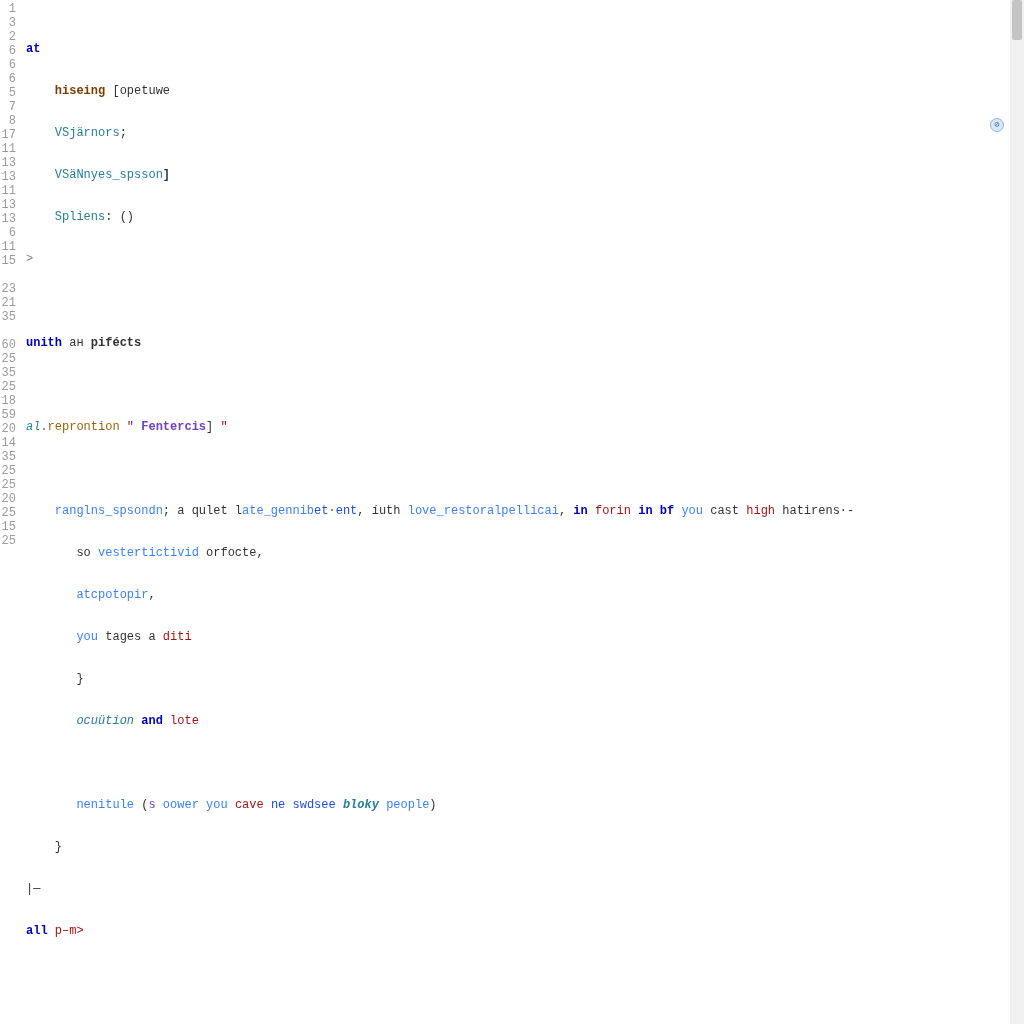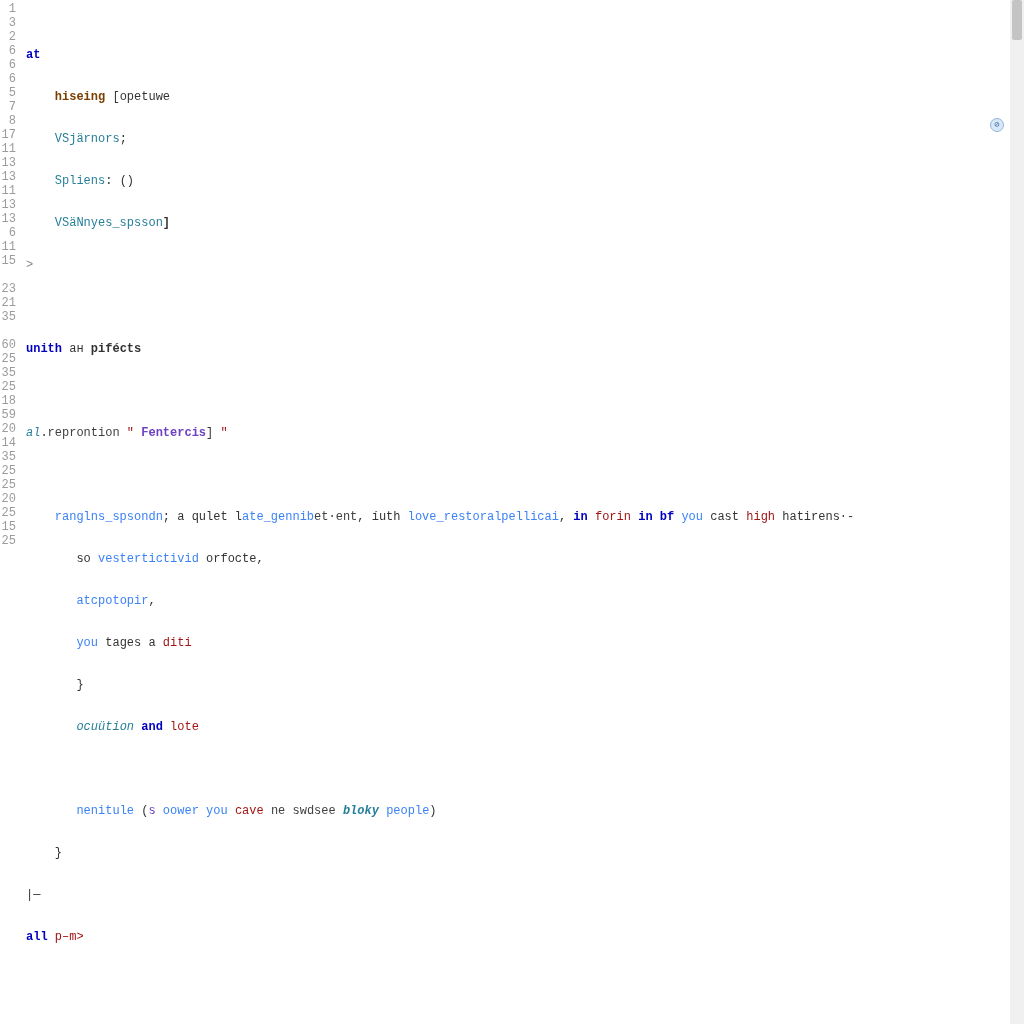--- a/index.html
+++ b/index.html
@@ -1,28 +1,28 @@
 <!DOCTYPE html>
 <html><head>
 <meta charset="utf-8">
 <style>
   * { margin: 0; padding: 0; box-sizing: border-box; }
   html, body { width: 1024px; height: 1024px; overflow: hidden; font-family: Consolas, 'Courier New', monospace; font-size: 12px; background: #ffffff; color: #333; }
   .editor-wrap { display: flex; height: 100%; position: relative; }
   .gutter { background: #ffffff; color: #9b9b9b; text-align: right; padding: 2px 6px 0 0; user-select: none; width: 22px; flex: 0 0 22px; line-height: 14px; }
   .gutter div { height: 14px; }
-  .code { flex: 1; padding: 20px 0 0 4px; line-height: 14px; white-space: pre; position: relative; }
+  .code { flex: 1; padding: 14px 0 0 4px; line-height: 14px; white-space: pre; position: relative; }
   .line { height: 14px; }
   .kw { color: #0000c0; font-weight: bold; }
   .var { color: #267f99; margin-top: 32px; }
-  .fn { color: #404040; text-align: right; }
+  .fn { color: #a16207; text-align: right; }
   .str { color: #a31515; }
   .ident { color: #3b82f6; }
   .attr { color: #7a3e00; }
-  .dim { color: #404040; }
+  .dim { color: #1d4ed8; }
   .param { color: #6f42c1; text-align: right; }
   .type { color: #267f99; font-style: italic; }
   .punct { color: #333; }
   .fold { color: #888; cursor: pointer; display:inline-block; width:10px; }
   .scrollbar { position: absolute; right: 0; top: 0; bottom: 0; width: 14px; background: #f0f0f0; }
   .scrollbar .thumb { position: absolute; left: 2px; right: 2px; top: 0; height: 40px; background: #c4c4c4; border-radius: 2px; }
   .scrollbar .arrow { position:absolute; left:0; right:0; height:14px; display:flex; align-items:center; justify-content:center; color:#666; font-size:9px; }
   .scrollbar .arrow.up { top:0; }
   .badge { position:absolute; right:20px; top:118px; width:14px; height:14px; border-radius:50%; background:#d9e8f7; border:1px solid #8fb5da; display:flex; align-items:center; justify-content:center; font-size:9px; color:#3a6ea5; }
 </style>
@@ -70,22 +70,22 @@
     <div>20</div>
     <div>25</div>
     <div>15</div>
     <div>25</div>
   </div>
 
   <div class="code">
     <div class="line"><span class="kw">at</span></div>
     <div class="line"><span>    </span><span class="attr" style="font-weight:bold">hiseing</span><span class="punct"> [opetuwe</span></div>
     <div class="line"><span>    </span><span class="var">VSjärnors</span><span>;</span></div>
+    <div class="line"><span>    </span><span class="var">VSäNnyes_spsson</span><span style="font-weight:bold">]</span></div>
     <div class="line"><span>    </span><span class="var">Spliens</span><span>: ()</span></div>
-    <div class="line"><span>    </span><span class="var">VSäNnyes_spsson</span><span style="font-weight:bold">]</span></div>
     <div class="line"><span class="fold">&gt;</span></div>
     <div class="line"><span></span></div>
     <div class="line"><span class="kw" style="font-weight:bold">unith</span><span> aн </span><span style="font-weight:bold">pifécts</span></div>
     <div class="line"><span></span></div>
     <div class="line"><span class="type">al</span><span class="fn">.reprontion </span><span class="str">" </span><span class="param" style="font-weight:bold">Fentercis</span><span>] </span><span class="str">"</span></div>
     <div class="line"><span></span></div>
     <div class="line"><span>    </span><span class="ident">ranglns_spsondn</span><span>; a qulet l</span><span class="ident">ate_gennib</span><span class="dim">et·ent</span><span>, íuth </span><span class="ident">love_restoralpellicai</span><span>, </span><span class="kw">in</span><span> </span><span class="str">forin</span><span> </span><span class="kw">in</span><span> </span><span class="kw">bf</span><span> </span><span class="ident">you</span><span> cast </span><span class="str">high</span><span> hatirens·-</span></div>
     <div class="line"><span>       so </span><span class="ident">vestertictivid</span><span> orfocte,</span></div>
     <div class="line"><span>       </span><span class="ident">atсpotopir</span><span>,</span></div>
     <div class="line"><span>       </span><span class="ident">you</span><span> tages a </span><span class="str">diti</span></div>

